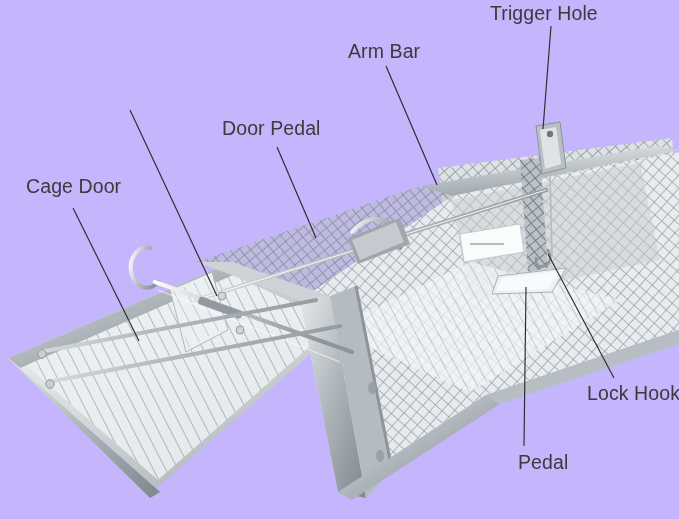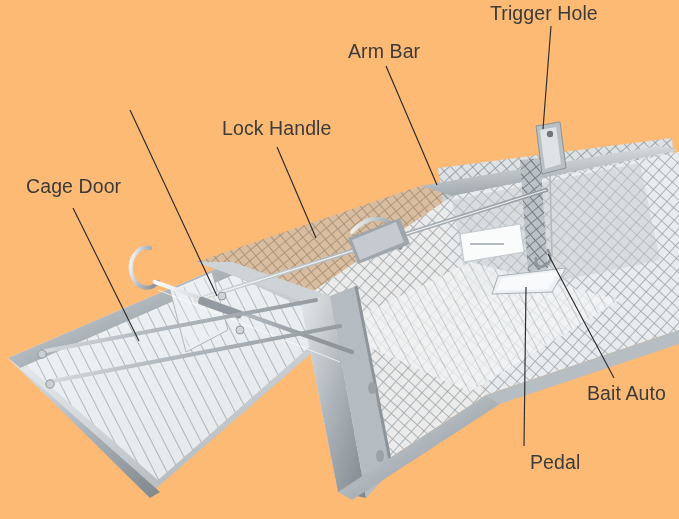--- a/index.html
+++ b/index.html
@@ -4,21 +4,21 @@
 <style>
   html, body {
     margin: 0;
     padding: 0;
     background: #ffffff;
   }
   #scene {
     position: relative;
     width: 679px;
     height: 519px;
-    background: #fdba74;
+    background: #c4b5fd;
     overflow: hidden;
     font-family: "Liberation Sans", sans-serif;
   }
   
   .label {
     position: absolute;
     color: #3b3b3b;
     font-family: "Liberation Sans", sans-serif;
     font-size: 19.5px;
     line-height: 22px;
@@ -190,21 +190,21 @@
     <line class="leader" x1="73" y1="208" x2="139" y2="341"></line>
     <line class="leader" x1="614" y1="378" x2="548" y2="254"></line>
     <line class="leader" x1="524" y1="446" x2="526" y2="287"></line>
   </svg>
 
   <div class="label" style="left:490px; top:2px;">Trigger Hole</div>
 
   <div class="label" style="left:348px; top:40px;">Arm Bar</div>
 
 
-  <div class="label" style="left:222px; top:117px;">Lock Handle</div>
+  <div class="label" style="left:222px; top:117px;">Door Pedal</div>
 
   <div class="label" style="left:18px; top:175px;margin-left:8px;">Cage Door</div>
 
-  <div class="label" style="left:587px; top:382px;">Bait Auto</div>
-
-  <div class="label" style="left:530px; top:451px;">Pedal</div>
+  <div class="label" style="left:587px; top:382px;">Lock Hook</div>
+
+  <div class="label" style="left:518px; top:451px;">Pedal</div>
 
 </div>
 
 </body></html>

